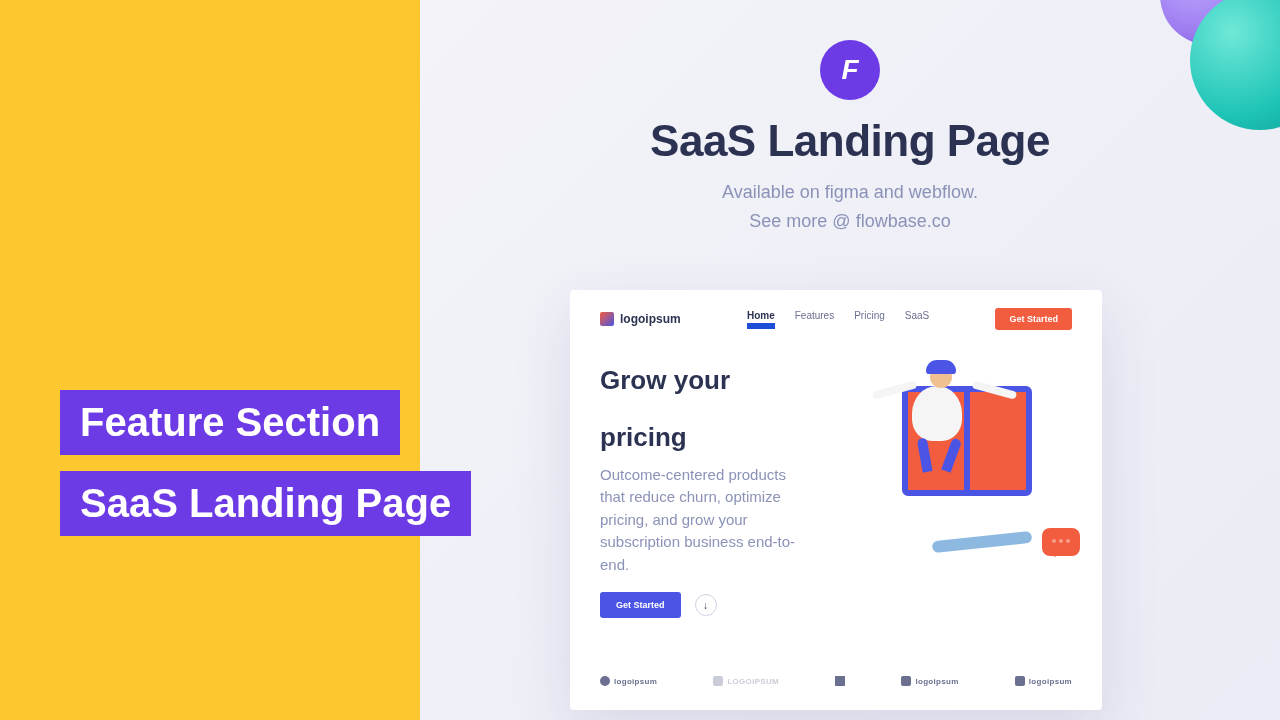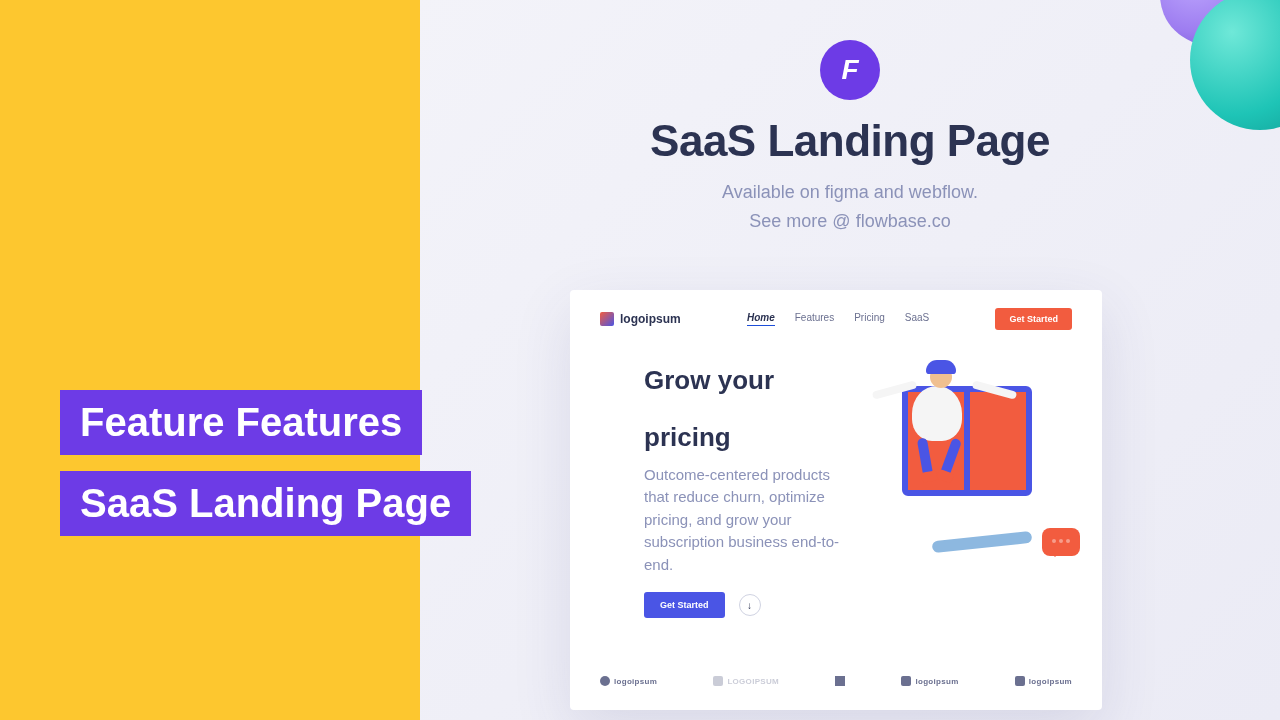--- a/index.html
+++ b/index.html
@@ -141,37 +141,35 @@
 }
 .preview-menu {
   display: flex;
   gap: 20px;
   font-size: 10px;
   color: #6b7090;
 }
 .preview-menu span:first-child {
   color: #2c3352;
   font-weight: 700;
-  border-bottom: 1px solid #1d4ed8;
+  border-bottom: 6px solid #1d4ed8;
   padding-bottom: 2px;
-  font-style: italic;
 }
 .preview-cta {
   background: #f25c3f;
   color: #fff;
   font-size: 9px;
   font-weight: 600;
   padding: 6px 14px;
   border-radius: 3px;
 }
 .hero-row {
   display: flex;
   align-items: flex-start;
   gap: 20px;
-  margin-left: 44px;
 }
 .hero-text h2 {
   font-size: 26px;
   font-weight: 800;
   line-height: 1.1;
   color: #2c3352;
   margin-bottom: 12px;
 }
 .hero-text p {
   font-size: 15px;
@@ -391,21 +389,21 @@
 
 <div class="spheres">
   <div class="sphere-purple"></div>
   <div class="sphere-teal"></div>
 </div>
 
 <div class="top-tags">
 </div>
 
 <div class="bottom-titles">
-  <div><span class="big-title">Feature Features</span></div>
+  <div><span class="big-title">Feature Section</span></div>
   <div><span class="big-title">SaaS Landing Page</span></div>
 </div>
 
 <div class="header-area">
   <div class="logo-circle">
     <span class="logo-inner">F</span>
   </div>
   <h1 class="page-heading">SaaS Landing Page</h1>
   <div class="page-sub">Available on figma and webflow.</div>
   <div class="page-sub">See more @ flowbase.co</div>

